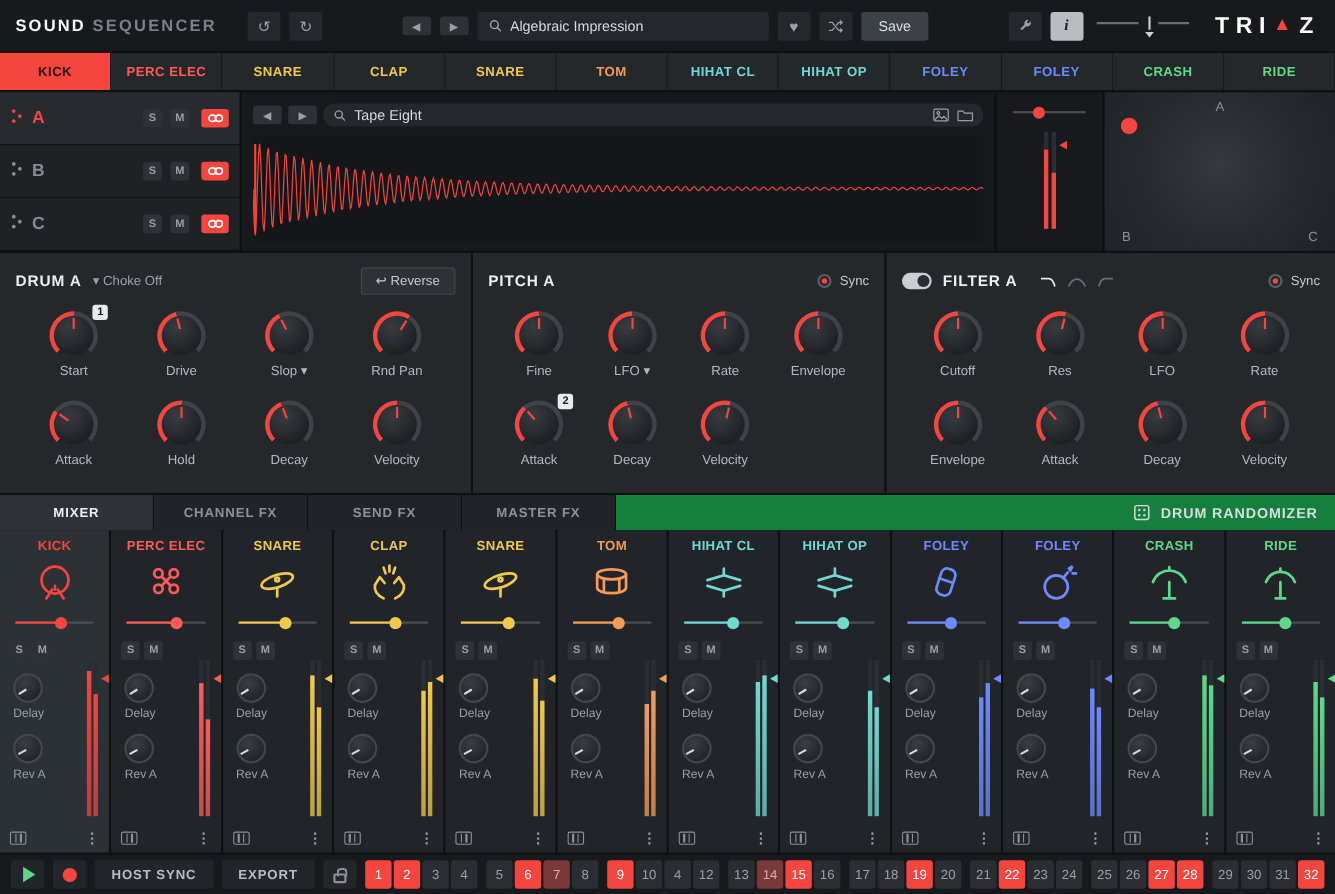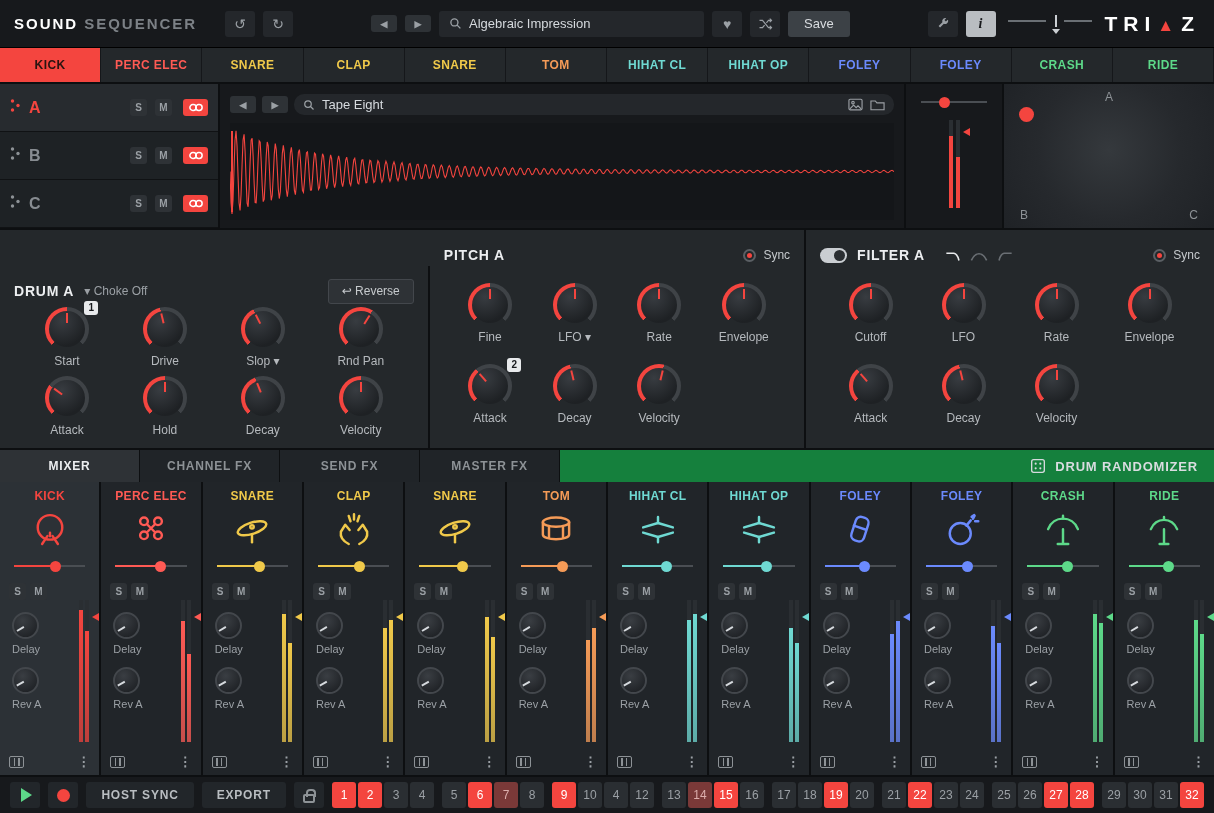--- a/index.html
+++ b/index.html
@@ -10,21 +10,21 @@
 
 .header{height:47px;background:#17191c;display:flex;align-items:center;padding:0 14px;gap:8px;flex:0 0 47px;}
 .app-title{font-size:15px;font-weight:bold;letter-spacing:2px;color:#fff;white-space:nowrap;margin-right:20px;}
 .app-title .lite{color:#7c8186;margin-left:6px;}
 .hbtn{min-width:30px;height:26px;background:#24272b;border-radius:3px;display:flex;align-items:center;justify-content:center;color:#9ba0a5;font-size:14px;padding:0 6px;cursor:pointer;}
 .hbtn.sm{font-size:9px;min-width:26px;}
 .hbtn.info{background:#b9bdc1;color:#17191c;font-weight:bold;font-family:"Liberation Serif",serif;font-style:italic;}
 .search{height:26px;background:#24272b;border-radius:3px;display:flex;align-items:center;padding:0 10px;gap:7px;}
 .search input{background:transparent;border:0;color:#d6dade;font-size:13px;outline:none;width:225px;font-family:"Liberation Sans",sans-serif;}
 .savebtn{height:26px;padding:0 16px;background:#3c4146;border-radius:3px;color:#d9dce0;font-size:13px;display:flex;align-items:center;cursor:pointer;}
-.logo{margin-left:1px;font-size:21px;font-weight:bold;color:#fff;letter-spacing:6px;display:flex;align-items:flex-end;white-space:nowrap;}
+.logo{margin-left:12px;font-size:21px;font-weight:bold;color:#fff;letter-spacing:6px;display:flex;align-items:flex-start;white-space:nowrap;}
 .logo .tri{color:#f4453f;font-size:17px;margin:0 1px;}
 
 .track-tabs{height:35px;display:flex;background:#1d2124;border-top:1px solid #000;flex:0 0 35px;}
 .track-tab{flex:1;display:flex;align-items:center;justify-content:center;font-size:12px;font-weight:bold;letter-spacing:.4px;background:#24282b;border-right:1px solid #15171a;cursor:pointer;white-space:nowrap;}
 .track-tab.selected{background:#f4453f;color:#2a1410;}
 
 .sample{height:146px;display:flex;background:#17191c;border-top:2px solid #0d0f11;flex:0 0 146px;}
 .layers{width:218px;display:flex;flex-direction:column;background:#1e2225;}
 .layer-row{flex:1;display:flex;align-items:center;gap:8px;padding:0 10px;border-bottom:1px solid #101214;cursor:pointer;}
 .layer-row.selected{background:#272b2f;}
@@ -50,21 +50,21 @@
 .mmark{position:absolute;right:-10px;top:9%;width:0;height:0;border-top:4px solid transparent;border-bottom:4px solid transparent;border-right:7px solid var(--c,#f4453f);}
 .pad{width:212px;background:radial-gradient(circle at 50% 46%, #35393d 0%, #26292d 55%, #1f2226 100%);position:relative;border-left:2px solid #0d0f11;}
 .pad-label{position:absolute;color:#8d9296;font-size:12px;}
 .pad-label.pa{top:6px;left:50%;transform:translateX(-50%);}
 .pad-label.pb{bottom:6px;left:16px;}
 .pad-label.pc{bottom:6px;right:16px;}
 .pad-dot{position:absolute;width:15px;height:15px;border-radius:50%;background:#f4453f;}
 
 .params{height:220px;display:flex;background:#24282b;border-top:2px solid #0d0f11;flex:0 0 220px;}
 .panel{display:flex;flex-direction:column;padding:12px 14px 8px;border-right:2px solid #0d0f11;}
-.panel-drum{flex:0 0 35.4%;margin-top:36px;}
+.panel-drum{flex:0 0 35.4%;}
 .panel-pitch{flex:0 0 31%;}
 .panel-filter{flex:1;border-right:0;}
 .panel-head{display:flex;align-items:center;gap:10px;height:26px;}
 .panel-title{font-size:14px;font-weight:bold;color:#eceef0;letter-spacing:.8px;white-space:nowrap;}
 .drop{color:#9ba0a5;font-size:12px;cursor:pointer;white-space:nowrap;}
 .revbtn{height:25px;padding:0 13px;background:#2e3236;border:1px solid #43474c;border-radius:3px;color:#c6cacd;font-size:12px;display:flex;align-items:center;gap:6px;cursor:pointer;font-family:"Liberation Sans",sans-serif;}
 .syncr{display:flex;align-items:flex-end;gap:7px;color:#c6cacd;font-size:12px;}
 .radio{width:13px;height:13px;border-radius:50%;border:2px solid #5a5f64;position:relative;cursor:pointer;}
 .radio::after{content:"";position:absolute;inset:2px;background:#f4453f;border-radius:50%;}
 .toggle{width:27px;height:15px;border-radius:8px;background:#caced2;position:relative;cursor:pointer;}
@@ -501,20 +501,29 @@
           <div class="knob-cell">
             <div class="knob" style="--sweep: 135deg; --rot: 0deg; --col: #f4453f;">
               <div class="knob-arc"></div>
               <div class="knob-face">
                 <div class="knob-ptr"></div>
               </div>
             </div>
             <div class="knob-label">Cutoff</div>
           </div>
           <div class="knob-cell">
+            <div class="knob" style="--sweep: 148.5deg; --rot: 13.5deg; --col: #f4453f;">
+              <div class="knob-arc"></div>
+              <div class="knob-face">
+                <div class="knob-ptr"></div>
+              </div>
+            </div>
+            <div class="knob-label">Res</div>
+          </div>
+          <div class="knob-cell">
             <div class="knob" style="--sweep: 135deg; --rot: 0deg; --col: #f4453f;">
               <div class="knob-arc"></div>
               <div class="knob-face">
                 <div class="knob-ptr"></div>
               </div>
             </div>
             <div class="knob-label">LFO</div>
           </div>
           <div class="knob-cell">
             <div class="knob" style="--sweep: 135deg; --rot: 0deg; --col: #f4453f;">

